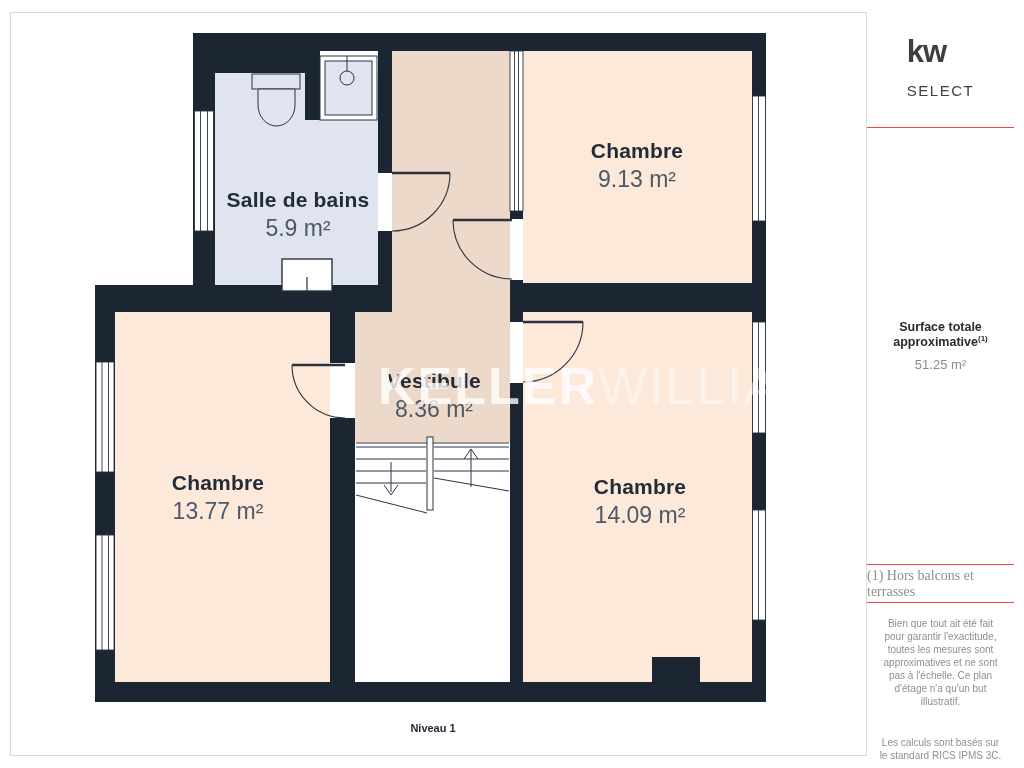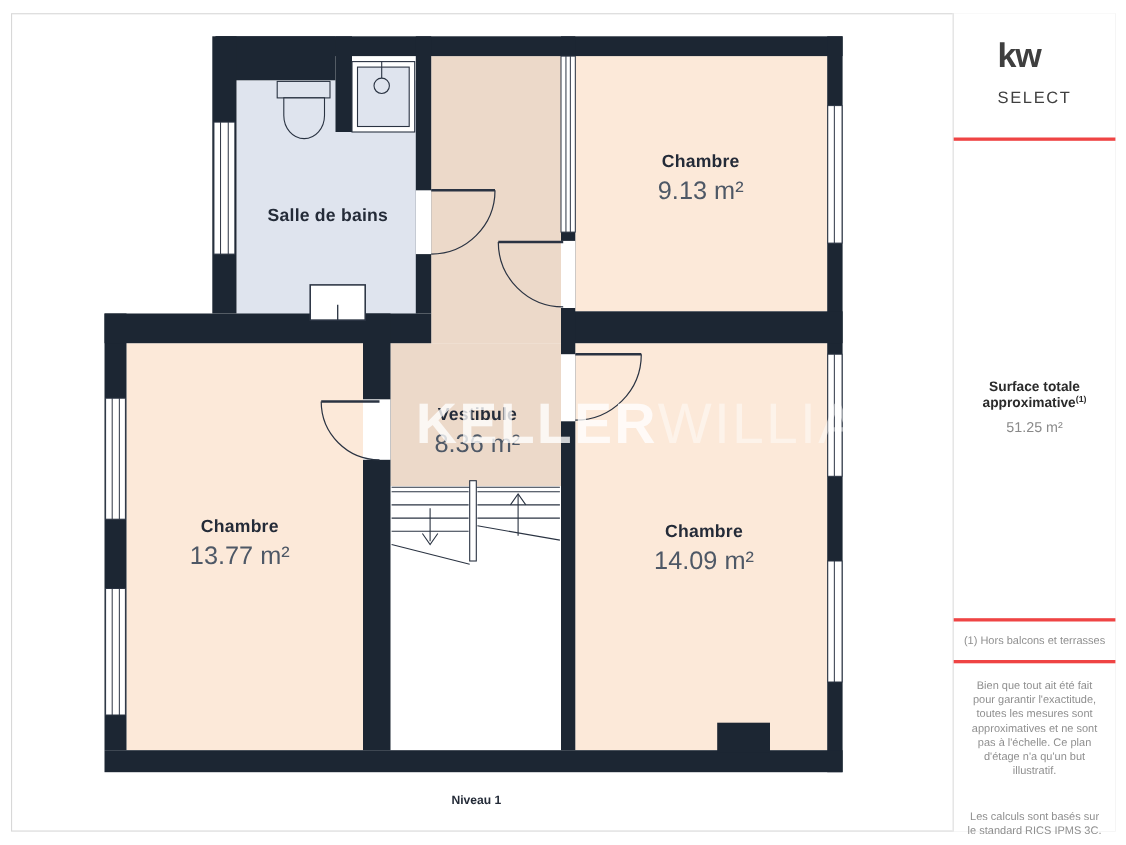--- a/index.html
+++ b/index.html
@@ -4,45 +4,45 @@
 <style>
   html,body{margin:0;padding:0;background:#ffffff;}
   #canvas{position:relative;width:1024px;height:768px;background:#ffffff;overflow:hidden;
           font-family:"Liberation Sans",sans-serif;}
   #frame{position:absolute;left:10px;top:12px;right:10px;bottom:12px;border:1px solid #d8d8d8;}
 
   
   #plan-svg{position:absolute;left:0;top:0;width:1024px;height:768px;}
 
   .room-label{position:absolute;width:190px;text-align:center;pointer-events:none;}
-  .room-name{font-size:16px;font-weight:700;color:#242b38;letter-spacing:.2px;}
+  .room-name{font-size:21px;font-weight:700;color:#242b38;letter-spacing:.2px;}
   .room-area{font-size:23px;font-weight:400;color:#4e5866;margin-top:3px;}
 
   #watermark{position:absolute;left:346px;top:356px;font-size:52px;letter-spacing:2px;
              white-space:nowrap;pointer-events:none;margin-left:32px;}
   #watermark .wm-bold{color:rgba(255,255,255,.78);font-weight:700;}
   #watermark .wm-light{color:rgba(255,255,255,.45);font-weight:300;}
 
   #floor-label{position:absolute;left:0;top:722px;width:866px;text-align:center;
                font-size:11px;font-weight:700;color:#242b38;}
 
   
   #sidebar{position:absolute;left:866px;top:12px;width:147px;height:744px;
            border-left:1px solid #dcdcdc;background:#ffffff;}
-  .sb-section{box-sizing:border-box;border-bottom:3px solid #ef4444;}
+  .sb-section{box-sizing:border-box;border-bottom:1px solid #ef4444;}
   #sb-logo{height:116px;display:flex;align-items:center;justify-content:center;}
   .kw-block{text-align:left;color:#3f3f3f;}
   .kw-main{font-size:31px;font-weight:700;line-height:.75;letter-spacing:-1px;}
   .kw-sub{font-size:15px;font-weight:500;letter-spacing:1.5px;margin-top:18px;}
   #sb-summary{height:437px;padding-top:192px;text-align:center;}
-  .summary-title{font-size:12.5px;font-weight:700;color:#2b2b2b;padding:0 6px;margin-top:24px;}
+  .summary-title{font-size:12.5px;font-weight:700;color:#2b2b2b;padding:0 6px;}
   .summary-title sup{font-size:8px;}
   .summary-value{font-size:13px;color:#8a8a8a;margin-top:8px;}
   #sb-footnote{height:38px;display:flex;align-items:center;justify-content:center;
-               font-size:10px;color:#8f8f8f;}
+               font-size:14px;color:#8f8f8f;font-family:Liberation Serif, serif;}
   #sb-legal{border-bottom:none;padding:14px 10px 0 10px;text-align:center;
             font-size:10px;line-height:13px;color:#8f8f8f;}
   .legal-p2{margin-top:28px;}
   .provider{margin-top:13px;font-size:12px;letter-spacing:1.5px;color:#4a4a4a;}
   .provider .prov-bold{font-weight:700;}
 </style>
 </head>
 <body>
 
 <div id="canvas">
@@ -148,20 +148,21 @@
       <rect x="325" y="61" width="47" height="54" fill="#dfe4ee" stroke-width="1"></rect>
       <circle cx="347" cy="78" r="7" fill="none" stroke-width="1"></circle>
       <line x1="347" y1="56" x2="347" y2="71" stroke-width="1"></line>
       <rect x="282" y="259" width="50" height="32" fill="#ffffff" stroke-width="1.4"></rect>
       <line x1="307" y1="277" x2="307" y2="291" stroke-width="1.2"></line>
     </g>
   </svg>
 
   <div class="room-label" style="left:203px;top:188px;">
     <div class="room-name">Salle de bains</div>
+    <div class="room-area">5.9 m²</div>
   </div>
   <div class="room-label" style="left:542px;top:139px;">
     <div class="room-name">Chambre</div>
     <div class="room-area">9.13 m²</div>
   </div>
   <div class="room-label" style="left:339px;top:369px;">
     <div class="room-name">Vestibule</div>
     <div class="room-area">8.36 m²</div>
   </div>
   <div class="room-label" style="left:123px;top:471px;">

